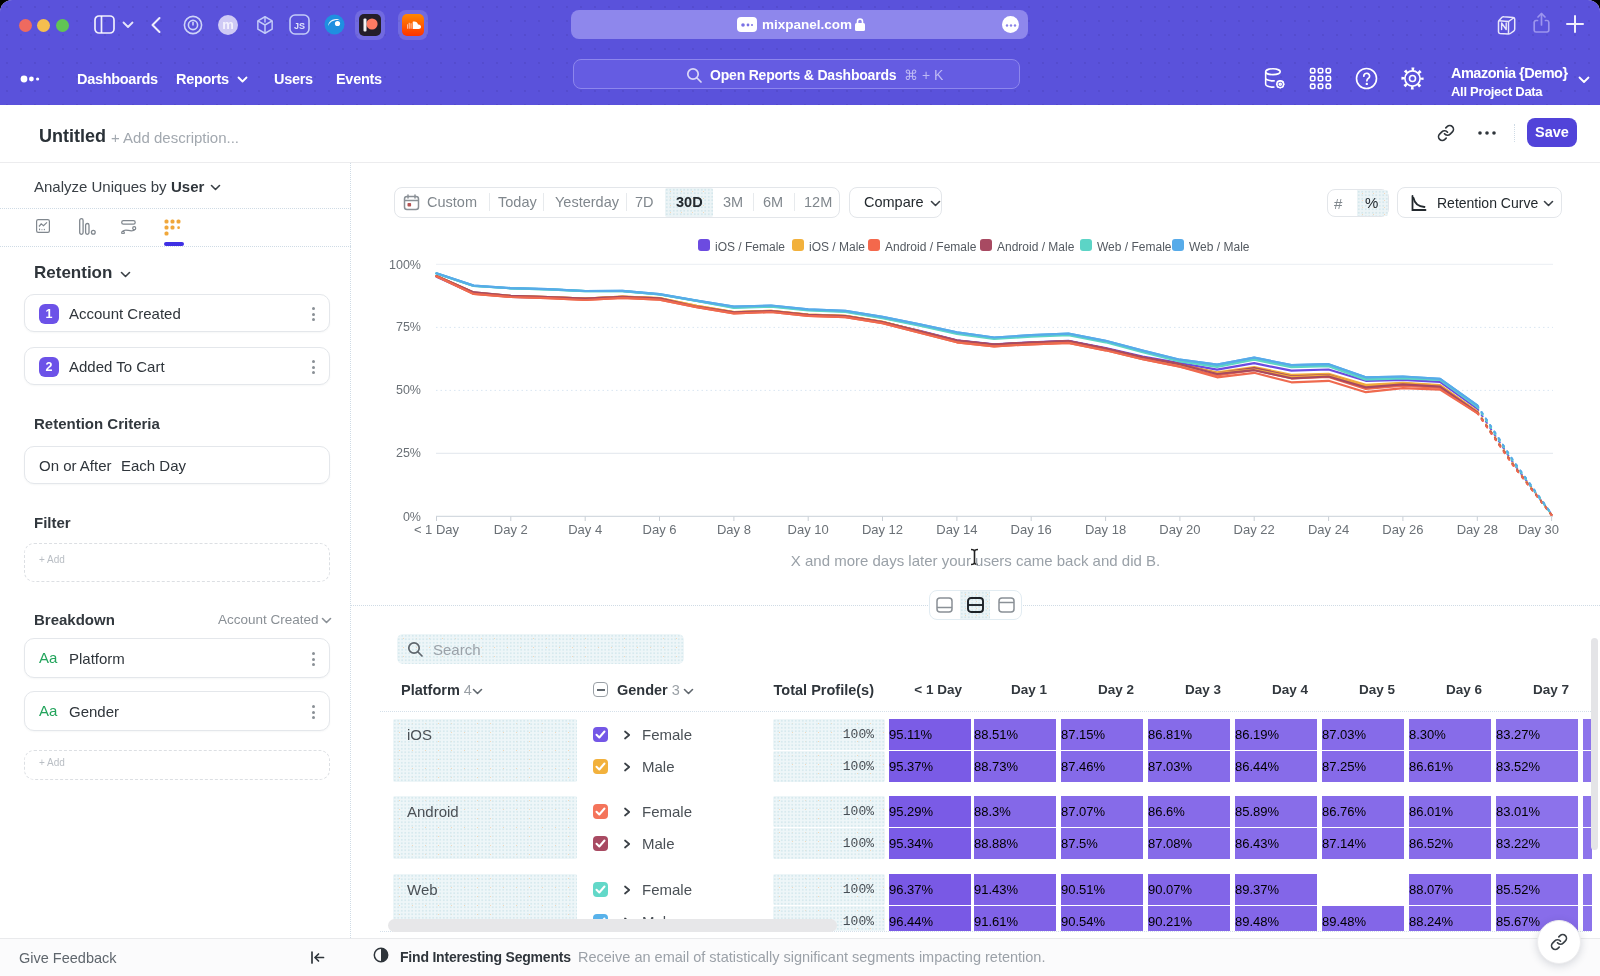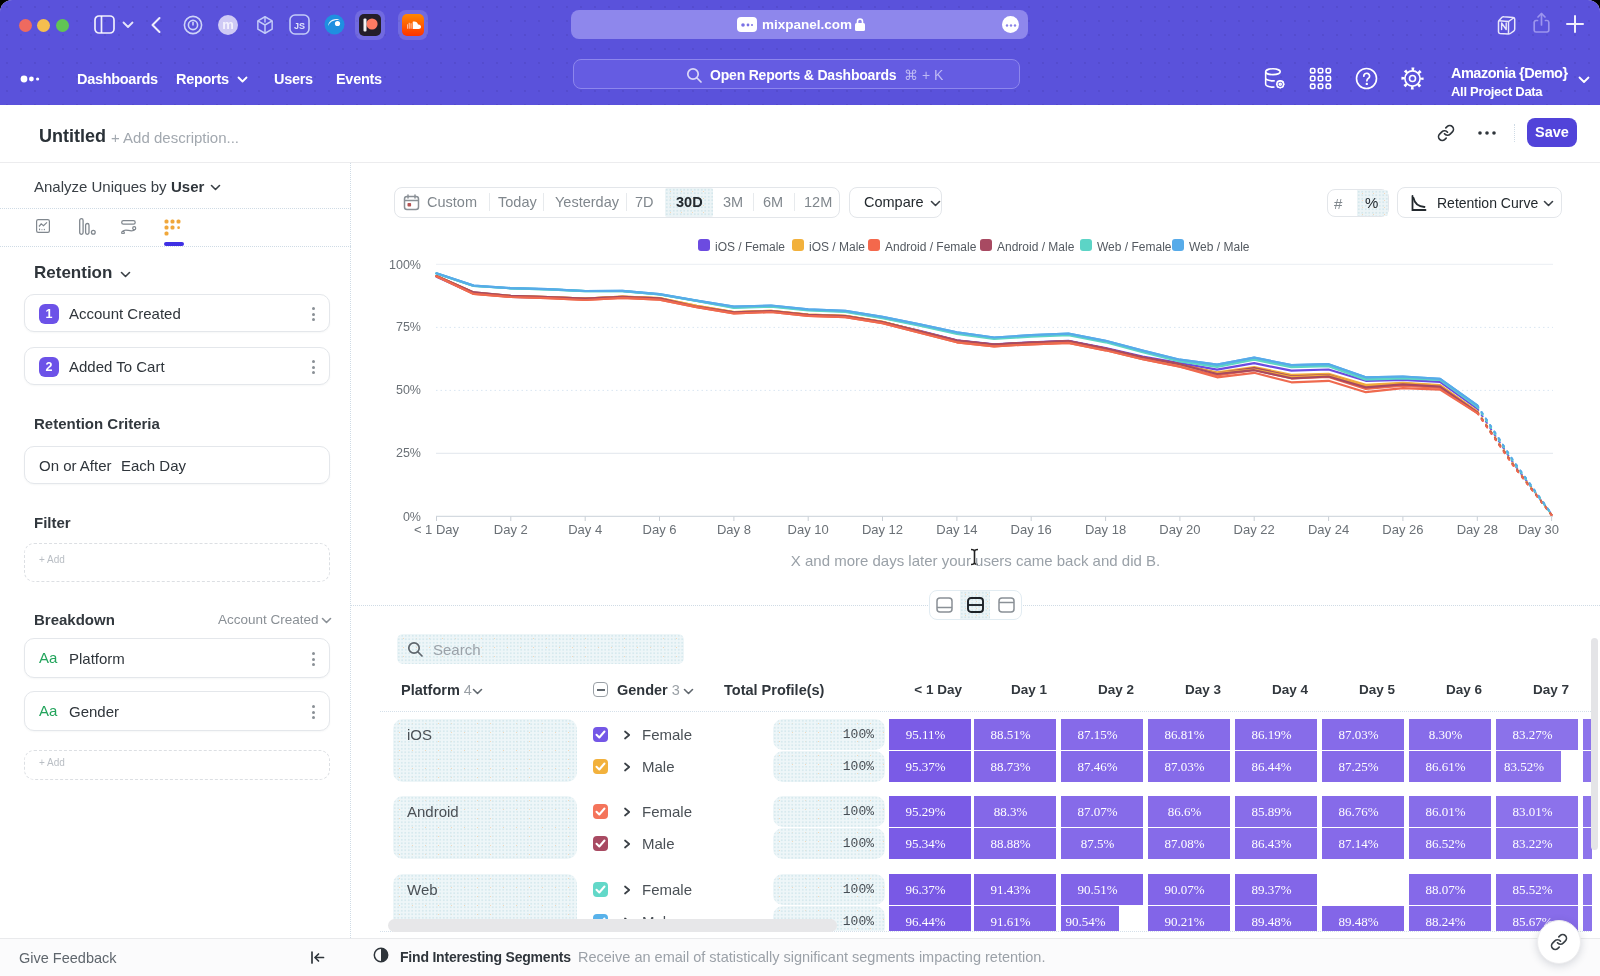--- a/index.html
+++ b/index.html
@@ -25,26 +25,26 @@
 .badge{position:absolute;left:14px;width:20px;height:20px;border-radius:6px;background:#6C52E8;color:#fff;font-size:12.5px;font-weight:700;text-align:center;line-height:20px}
 .aa{position:absolute;left:14px;font-size:15px;font-weight:400;color:#23a45c}
 .addl{color:#b9bec4;font-size:10px}
 .seg{position:absolute;border:1px solid #e3e6ea;border-radius:8px;background:#fff}
 .segtxt{position:absolute;font-size:14.5px;color:#80878d}
 .segdiv{position:absolute;width:1px;height:18px;background:#e7eaed}
 .hatchbg{background-color:#ecf4f6;background-image:radial-gradient(#d5e7ec 1px,transparent 1.1px),radial-gradient(rgba(248,190,130,.5) .8px,transparent 1px);background-size:3.5px 3.5px,11px 7px}
 .leg{position:absolute;top:239px;height:12px}
 .leg i{position:absolute;top:0;width:12px;height:12px;border-radius:3px}
 .leg span{position:absolute;top:.5px;font-size:12px;color:#545a61;white-space:nowrap}
-.hatch{position:absolute;border-radius:10px;background-color:#eef6f8;background-image:radial-gradient(#d7e9ee 1px,transparent 1.1px),radial-gradient(rgba(248,190,130,.55) .8px,transparent 1px);background-size:3.5px 3.5px,13px 9px}
+.hatch{position:absolute;border-radius:2px;background-color:#eef6f8;background-image:radial-gradient(#d7e9ee 1px,transparent 1.1px),radial-gradient(rgba(248,190,130,.55) .8px,transparent 1px);background-size:3.5px 3.5px,13px 9px}
 .hatch.plat span{position:absolute;left:14px;top:7px;font-size:15px;color:#4a5056}
 .hatch.tot span{position:absolute;right:11px;top:7.5px;font-family:"Liberation Mono",monospace;font-size:13px;color:#474e55}
 .cb{position:absolute;width:15px;height:15px;border-radius:4px}
 .gname{font-size:15px;color:#4a5056}
-.pc{position:absolute;height:31px;color:#ffffff;font-family:Liberation Serif, serif;font-size:13px;text-align:center;padding:7.5px 9px 0 0}
+.pc{position:absolute;height:31px;color:#000000;font-family:Liberation Sans, sans-serif;font-size:13px;text-align:left;padding:7.5px 9px 0 0}
 .th{position:absolute;top:682px;text-align:right;padding-right:9px;font-size:13.5px;font-weight:700;color:#32383e}
 #bbar{position:absolute;left:0;top:938px;width:1600px;height:38px;background:#fbfbfc;border-top:1px solid #e9eaec}
 </style></head><body>
 <div id="win">
 <div id="chrome">
   <div class="tl" style="left:19px;background:#EE6A5F"></div>
   <div class="tl" style="left:37px;background:#F5BE4F"></div>
   <div class="tl" style="left:56px;background:#61C454"></div>
   <svg class="abs" style="left:94px;top:15px" width="21" height="19" viewBox="0 0 21 19">
         <rect x="1" y="1" width="19" height="17" rx="4" fill="none" stroke="rgba(255,255,255,.9)" stroke-width="1.7"></rect>
@@ -489,21 +489,21 @@
 <div class="abs" style="left:401px;top:682px;font-size:14.5px;font-weight:700;color:#2f353b">Platform <span style="color:#9aa0a6;font-weight:400">4</span></div>
 <svg class="abs" style="left:472px;top:688px" width="11" height="8" viewBox="0 0 11 8">
       <polyline points="1.5,1.5 5.5,5.5 9.5,1.5" fill="none" stroke="#5f666d" stroke-width="1.6" stroke-linecap="round" stroke-linejoin="round"></polyline>
     </svg>
 <div class="abs" style="left:593px;top:682px;width:15px;height:15px;border:1.5px solid #9aa0a6;border-radius:4px"></div>
 <div class="abs" style="left:596.5px;top:688.5px;width:8px;height:2px;background:#5f666d"></div>
 <div class="abs" style="left:617px;top:682px;font-size:14.5px;font-weight:700;color:#2f353b">Gender <span style="color:#9aa0a6;font-weight:400">3</span></div>
 <svg class="abs" style="left:683px;top:688px" width="11" height="8" viewBox="0 0 11 8">
       <polyline points="1.5,1.5 5.5,5.5 9.5,1.5" fill="none" stroke="#5f666d" stroke-width="1.6" stroke-linecap="round" stroke-linejoin="round"></polyline>
     </svg>
-<div class="abs" style="left:724px;top:682px;width:150px;text-align:left;font-size:14.5px;font-weight:700;color:#2f353b;white-space:nowrap">Total Profile(s)</div>
+<div class="abs" style="left:724px;top:682px;width:150px;text-align:right;font-size:14.5px;font-weight:700;color:#2f353b;white-space:nowrap">Total Profile(s)</div>
 <div class="th" style="left:889px;width:82px">&lt; 1 Day</div>
 <div class="th" style="left:974px;width:82px">Day 1</div>
 <div class="th" style="left:1061px;width:82px">Day 2</div>
 <div class="th" style="left:1148px;width:82px">Day 3</div>
 <div class="th" style="left:1235px;width:82px">Day 4</div>
 <div class="th" style="left:1322px;width:82px">Day 5</div>
 <div class="th" style="left:1409px;width:82px">Day 6</div>
 <div class="th" style="left:1496px;width:82px">Day 7</div>
 <div class="abs" style="left:380px;top:710.5px;width:1211px;border-top:1px dotted #d5e0ea"></div>
 <div class="hatch plat" style="left:393px;top:719px;width:184px;height:63px">
@@ -538,21 +538,21 @@
 <div class="hatch tot" style="left:773px;top:751px;width:112px;height:31px">
       <span>100%</span>
     </div>
 <div class="pc" style="left:889px;top:751px;width:82px;background:rgb(122,91,230)">95.37%</div>
 <div class="pc" style="left:974px;top:751px;width:82px;background:rgb(132,103,232)">88.73%</div>
 <div class="pc" style="left:1061px;top:751px;width:82px;background:rgb(133,106,233)">87.46%</div>
 <div class="pc" style="left:1148px;top:751px;width:82px;background:rgb(134,107,233)">87.03%</div>
 <div class="pc" style="left:1235px;top:751px;width:82px;background:rgb(135,108,233)">86.44%</div>
 <div class="pc" style="left:1322px;top:751px;width:82px;background:rgb(134,106,233)">87.25%</div>
 <div class="pc" style="left:1409px;top:751px;width:82px;background:rgb(135,107,233)">86.61%</div>
-<div class="pc" style="left:1496px;top:751px;width:65px;background:rgb(139,113,234)">83.52%</div>
+<div class="pc" style="left:1496px;top:751px;width:82px;background:rgb(139,113,234)">83.52%</div>
 <div class="pc" style="left:1583px;top:751px;width:7px;background:rgb(141,116,235)"></div>
 <div class="hatch plat" style="left:393px;top:796px;width:184px;height:63px">
       <span>Android</span>
     </div>
 <div class="cb" style="left:593px;top:804px;background:#F4745B"><svg width="15" height="15" viewBox="0 0 15 15">
         <polyline points="3.5,7.8 6.3,10.5 11.5,4.5" fill="none" stroke="#fff" stroke-width="2" stroke-linecap="round" stroke-linejoin="round"></polyline>
       </svg></div>
 <svg class="abs" style="left:622px;top:807px" width="10" height="10" viewBox="0 0 10 10">
       <polyline points="3,1.5 7.2,5 3,8.5" fill="none" stroke="#3a4046" stroke-width="1.7" stroke-linecap="round" stroke-linejoin="round"></polyline>
     </svg>
@@ -615,21 +615,21 @@
       </svg></div>
 <svg class="abs" style="left:622px;top:917px" width="10" height="10" viewBox="0 0 10 10">
       <polyline points="3,1.5 7.2,5 3,8.5" fill="none" stroke="#3a4046" stroke-width="1.7" stroke-linecap="round" stroke-linejoin="round"></polyline>
     </svg>
 <div class="abs gname" style="left:642px;top:913px">Male</div>
 <div class="hatch tot" style="left:773px;top:906px;width:112px;height:31px">
       <span>100%</span>
     </div>
 <div class="pc" style="left:889px;top:906px;width:82px;background:rgb(121,89,229)">96.44%</div>
 <div class="pc" style="left:974px;top:906px;width:82px;background:rgb(128,98,231)">91.61%</div>
-<div class="pc" style="left:1061px;top:906px;width:58px;background:rgb(129,100,232)">90.54%</div>
+<div class="pc" style="left:1061px;top:906px;width:82px;background:rgb(129,100,232)">90.54%</div>
 <div class="pc" style="left:1148px;top:906px;width:82px;background:rgb(130,101,232)">90.21%</div>
 <div class="pc" style="left:1235px;top:906px;width:82px;background:rgb(131,102,232)">89.48%</div>
 <div class="pc" style="left:1322px;top:906px;width:82px;background:rgb(131,102,232)">89.48%</div>
 <div class="pc" style="left:1409px;top:906px;width:82px;background:rgb(132,104,233)">88.24%</div>
 <div class="pc" style="left:1496px;top:906px;width:82px;background:rgb(136,109,234)">85.67%</div>
 <div class="pc" style="left:1583px;top:906px;width:7px;background:rgb(140,115,235)"></div>
 <div class="abs" style="left:351px;top:931px;width:1249px;height:7px;background:#fff"></div>
 <div class="abs" style="left:380px;top:930.5px;width:1211px;border-top:1px dotted #d5e0ea"></div>
 <div class="abs" style="left:388px;top:919px;width:449px;height:13px;border-radius:7px;background:#e7e7e9"></div>
 <div class="abs" style="left:1591px;top:638px;width:7px;height:212px;border-radius:4px;background:#e4e4e7"></div>

